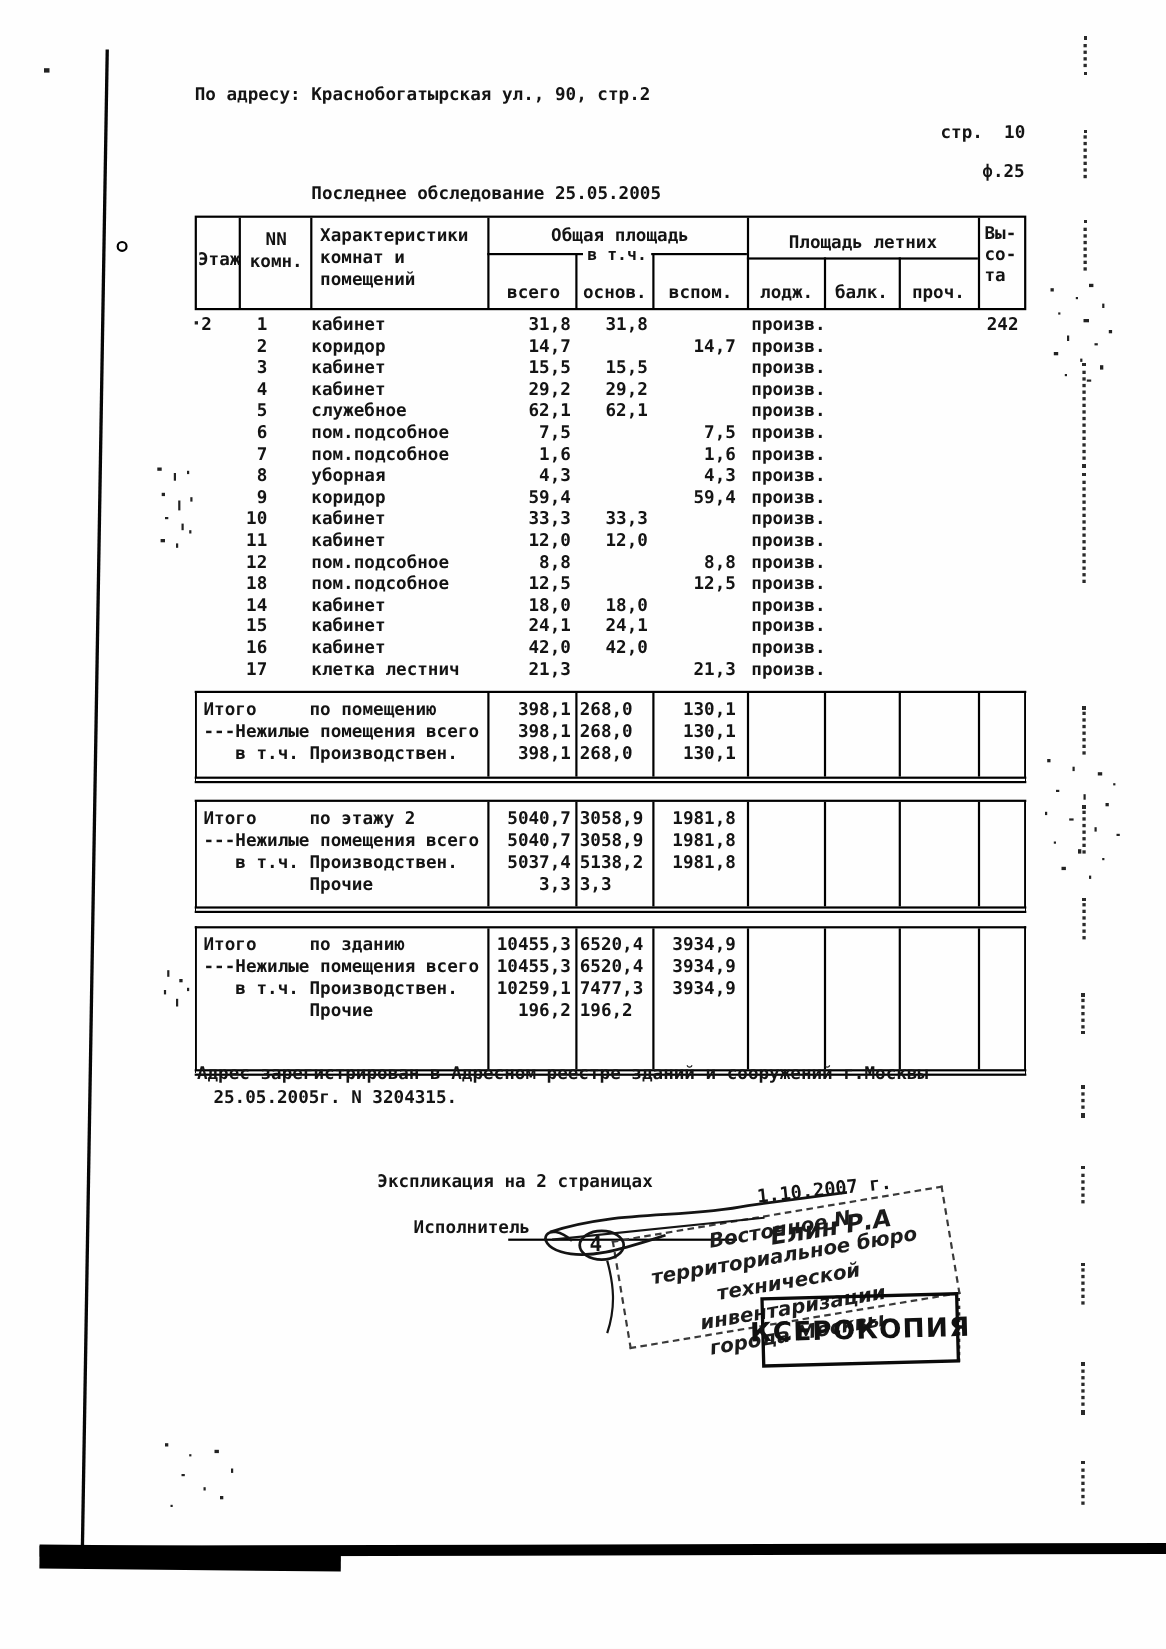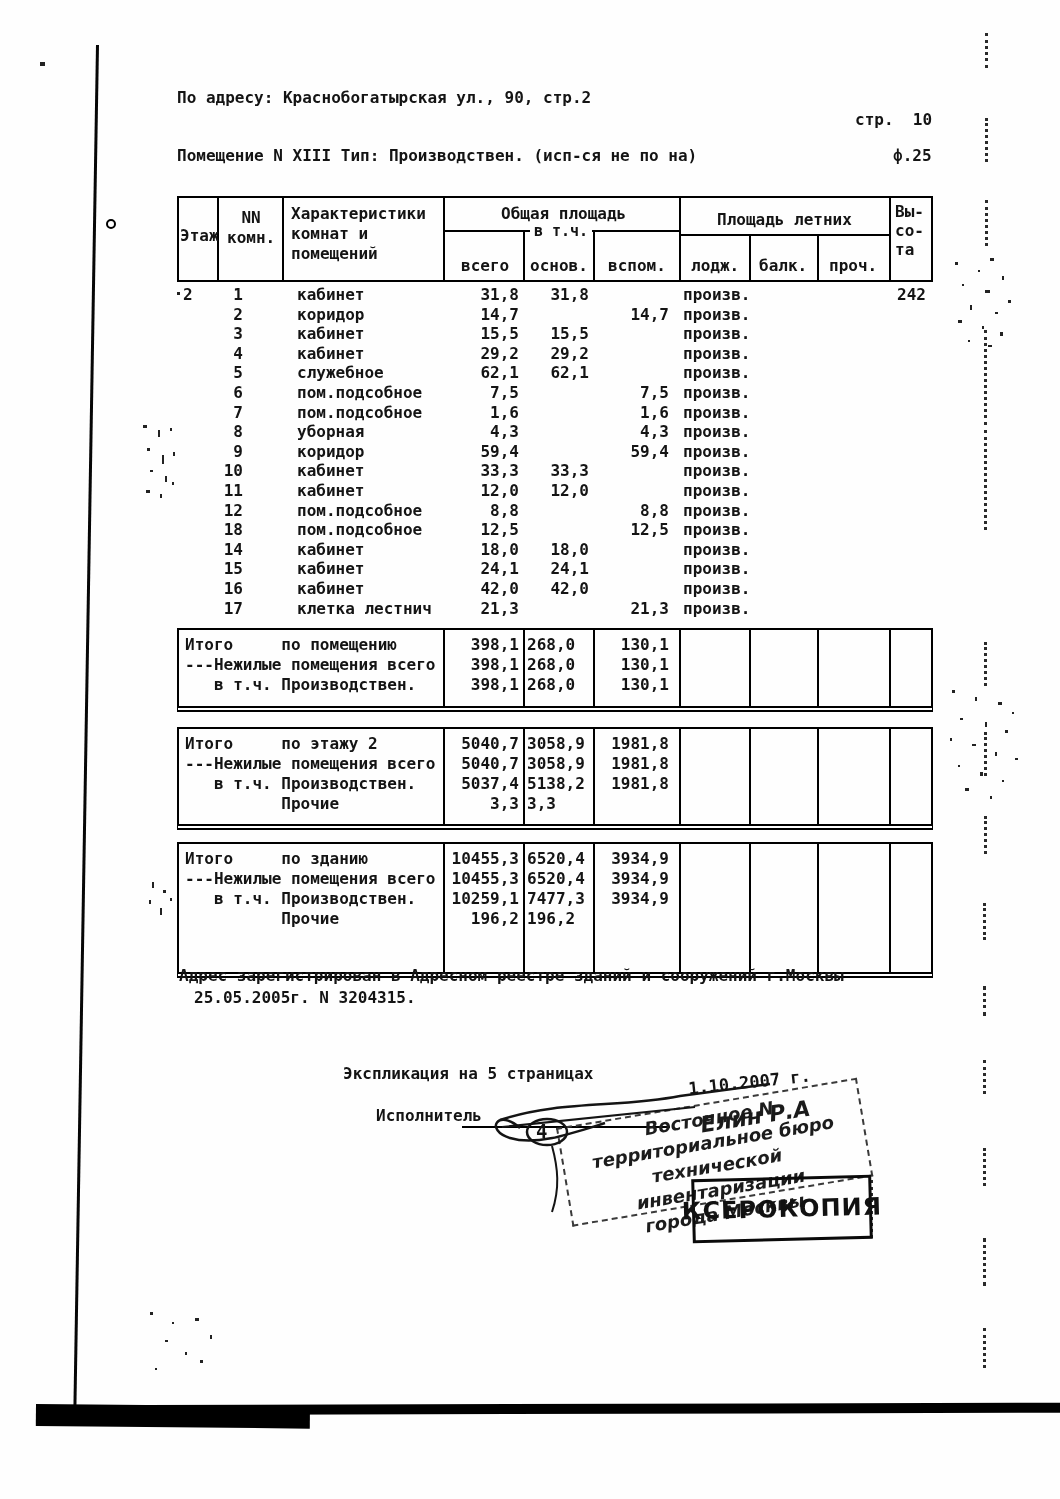--- a/index.html
+++ b/index.html
@@ -23,21 +23,21 @@
   #htable .hcell{position:absolute;font-size:16px;line-height:20px;white-space:pre-line;}
   #vtch{position:absolute;left:264px;top:24px;width:236px;display:flex;align-items:center;font-size:15px;}
   #vtch .dash{flex:1;border-top:2px solid #000;}
   #vtch .lbl{padding:0 4px;}
 
   
   #brows{left:177px;top:285px;width:756px;font-size:16px;}
   .brow{position:relative;height:19.6px;}
   .bc{position:absolute;top:0;line-height:19.6px;white-space:pre;}
   .c-floor{left:6px;} .c-n{left:28px;width:38px;text-align:right;}
-  .c-name{left:120px;}
+  .c-name{left:106px;}
   .c-total{left:264px;width:78px;text-align:right;}
   .c-main{left:346px;width:66px;text-align:right;}
   .c-aux{left:418px;width:74px;text-align:right;}
   .c-use{left:506px;} .c-height{left:720px;}
 
   
   .sumbox{position:absolute;left:177px;width:756px;border:2px solid #000;border-bottom:6px double #000;box-sizing:border-box;font-size:16px;}
   #sum0{top:628px;height:84px;} #sum1{top:727px;height:103px;} #sum2{top:842px;height:136px;}
   .sumbox .vl{position:absolute;top:0;bottom:0;width:2px;background:#000;}
   .srows{position:absolute;left:0;top:5px;right:0;}
@@ -140,24 +140,24 @@
       <div class="vdot" style="left: 984px; top: 816px; height: 38px;"></div>
       <div class="vdot" style="left: 983px; top: 903px; height: 37px;"></div>
       <div class="vdot" style="left: 983px; top: 986px; height: 30px;"></div>
       <div class="vdot" style="left: 983px; top: 1060px; height: 34px;"></div>
       <div class="vdot" style="left: 983px; top: 1148px; height: 38px;"></div>
       <div class="vdot" style="left: 983px; top: 1238px; height: 48px;"></div>
       <div class="vdot" style="left: 983px; top: 1328px; height: 40px;"></div>
       <div class="vdot" style="left: 870px; top: 1180px; height: 58px;"></div>
     </div>
 
-  <div class="abs t" style="left:177px;top:88px;">По адресу: Краснобогатырская ул., 90, стр.2</div>
+  <div class="abs t" style="left:177px;top:76px;">По адресу: Краснобогатырская ул., 90, стр.2</div>
   <div class="abs t" style="left:855px;top:110px;">стр.  10</div>
-  <div class="abs t" style="left:177px;top:146px;">Помещение N XIII Тип: Производствен. (исп-ся не по на)</div>
   <div class="abs t" style="left:893px;top:146px;">ф.25</div>
+  <div class="abs t" style="left:283px;top:166px;">Последнее обследование 25.05.2005</div>
 
   <div class="abs" id="htable">
     <div class="vl" style="left:38px;"></div>
     <div class="vl" style="left:103px;"></div>
     <div class="vl" style="left:264px;"></div>
     <div class="vl h1" style="left:344px;"></div>
     <div class="vl h1" style="left:414px;"></div>
     <div class="vl" style="left:500px;"></div>
     <div class="vl h2" style="left:570px;"></div>
     <div class="vl h2" style="left:638px;"></div>
@@ -406,21 +406,21 @@
         <div class="srow">
           <span class="sc s-label">          Прочие</span>
           <span class="sc s-total">196,2</span>
           <span class="sc s-main">196,2</span>
         </div>
       </div>
     </div>
 
   <div class="abs t" style="left:179px;top:966px;">Адрес зарегистрирован в Адресном реестре зданий и сооружений г.Москвы</div>
   <div class="abs t" style="left:194px;top:988px;">25.05.2005г. N 3204315.</div>
-  <div class="abs t" style="left:343px;top:1064px;">Экспликация на 5 страницах</div>
+  <div class="abs t" style="left:343px;top:1064px;">Экспликация на 2 страницах</div>
   <div class="abs t" style="left:336px;top:1106px;padding-left:40px;">Исполнитель</div>
   <div class="abs" id="execline"></div>
 
   <div class="abs" id="orgstamp">
     <div>Восточное N</div>
     <div>территориальное бюро</div>
     <div>технической инвентаризации</div>
     <div>города Москвы</div>
   </div>
   <div class="abs t" id="stampdate">1.10.2007 г.</div>

